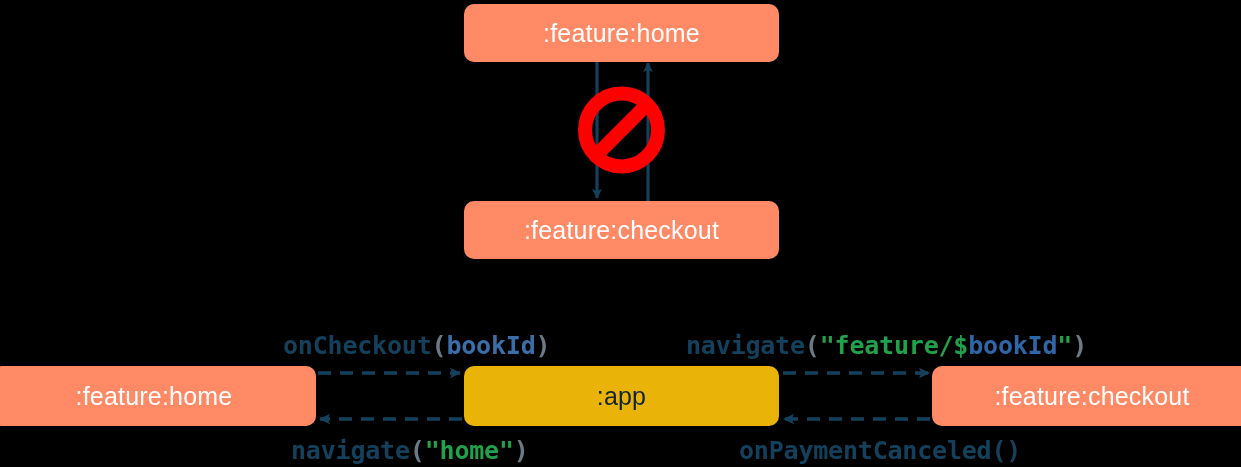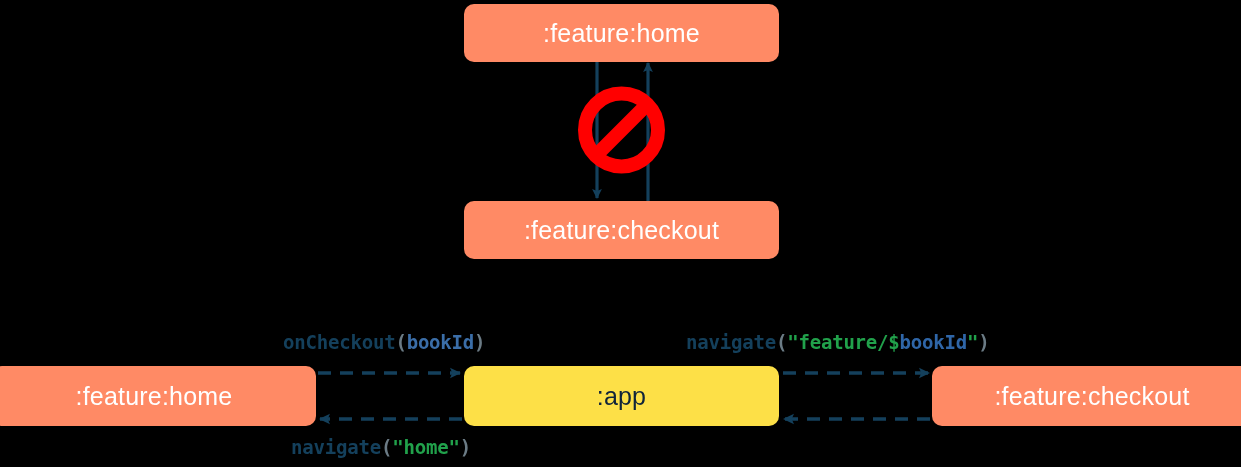--- a/index.html
+++ b/index.html
@@ -31,21 +31,21 @@
     justify-content: center;
     font-family: "Liberation Sans", sans-serif;
     white-space: nowrap;
     letter-spacing: 0.2px;
   }
   .node.feature {
     background: #ff8a65;
     color: #ffffff;
   }
   .node.app {
-    background: #fde047;
+    background: #eab308;
     color: #10243a;
   }
 
   
   #node-top-home     { left: 464px; top: 4px;   width: 315px; height: 58px; font-size: 25px; }
   #node-top-checkout { left: 464px; top: 201px; width: 315px; height: 58px; font-size: 25px; }
 
   
   #node-bot-home     { left: -8px;  top: 366px; width: 324px; height: 60px; font-size: 25px; }
   #node-bot-app      { left: 464px; top: 366px; width: 315px; height: 60px; font-size: 25px; }
@@ -58,21 +58,21 @@
     top: 0;
     width: 1241px;
     height: 467px;
     pointer-events: none;
   }
 
   
   .call-label {
     position: absolute;
     font-family: "DejaVu Sans Mono", monospace;
-    font-size: 19px;
+    font-size: 25px;
     font-weight: bold;
     white-space: nowrap;
     color: #14405c;
     letter-spacing: -0.2px;
   }
   .call-label .fn    { color: #14405c; }
   .call-label .punct { color: #6b7b85; }
   .call-label .arg   { color: #3b6ea8; }
   .call-label .str   { color: #21a14b; }
   .call-label .tmpl  { color: #2f66a8; }
@@ -149,14 +149,17 @@
   </div>
 
   <div class="call-label" id="label-navigate-co">
     <span class="fn">navigate</span><span class="punct">(</span><span class="str">"</span><span class="str">feature/</span><span class="str">$</span><span class="tmpl">bookId</span><span class="str">"</span><span class="punct">)</span>
   </div>
 
   <div class="call-label" id="label-navigate-home">
     <span class="fn">navigate</span><span class="punct">(</span><span class="str">"</span><span class="str">home</span><span class="str">"</span><span class="punct">)</span>
   </div>
 
+  <div class="call-label" id="label-onpaymentcancel">
+    <span class="fn">onPaymentCanceled</span><span class="fn">(</span><span class="fn">)</span>
+  </div>
 
 </div>
 
 </body></html>

